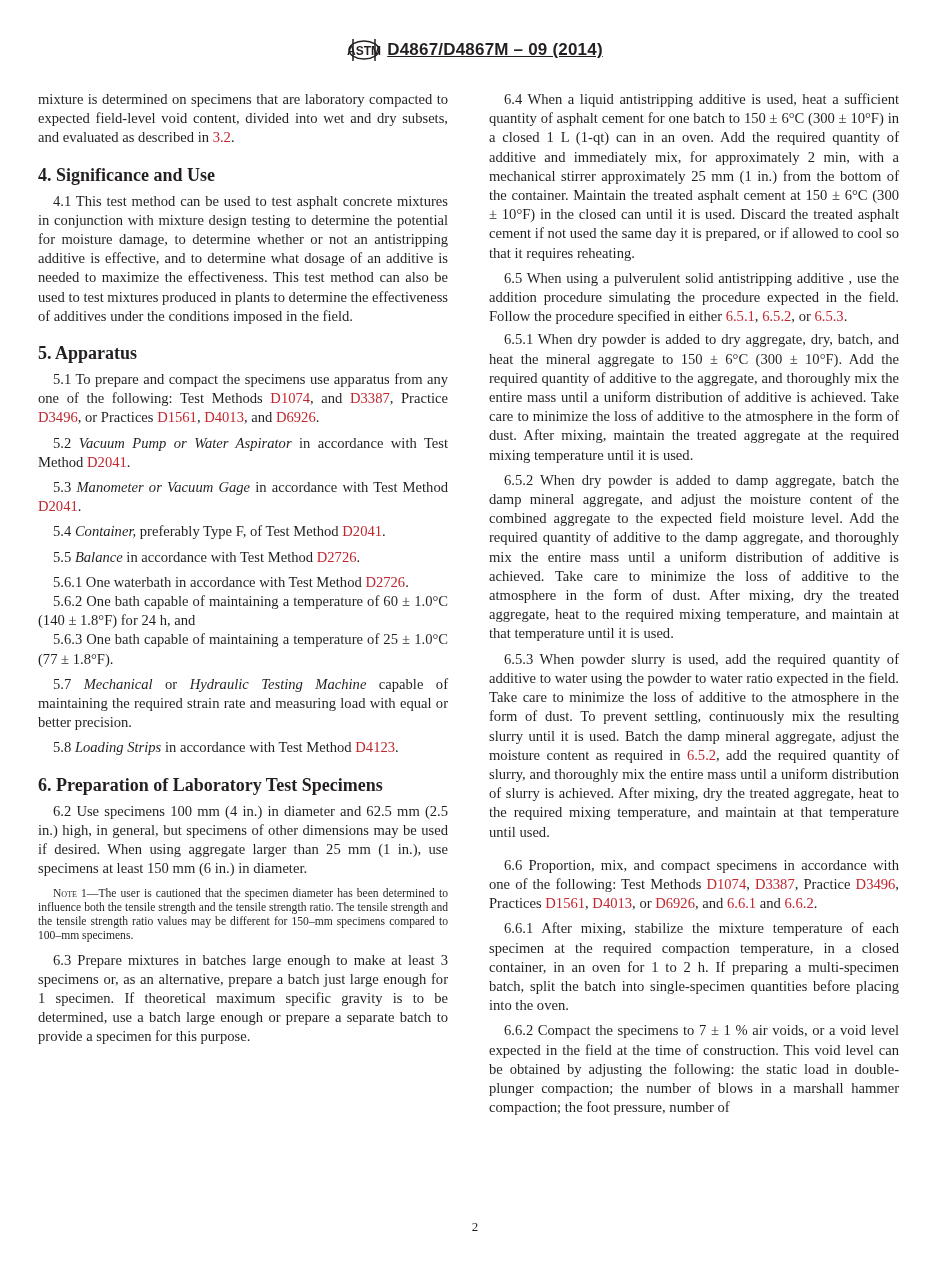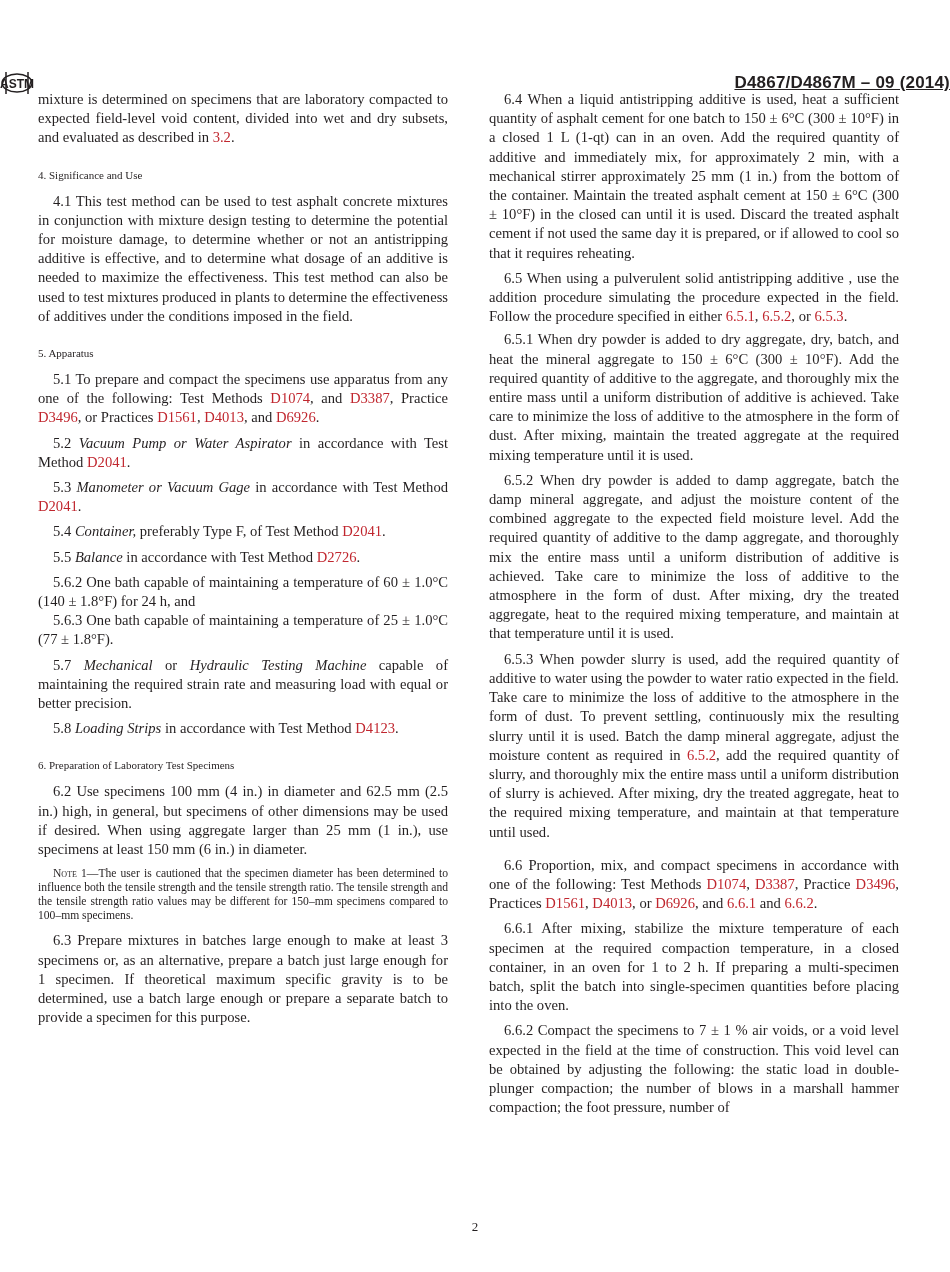--- a/index.html
+++ b/index.html
@@ -2,41 +2,41 @@
 <html><head>
   <meta charset="utf-8">
   <style>
     html, body { margin: 0; padding: 0; background: #ffffff; }
     body {
       width: 950px; height: 1272px; position: relative; overflow: hidden;
       font-family: "Liberation Serif", "DejaVu Serif", serif;
       color: #231f20;
     }
     .header {
-      position: absolute; top: 68px; left: 0; width: 950px;
-      display: flex; justify-content: space-between; align-items: center;
+      position: absolute; top: 35px; left: 0; width: 950px;
+      display: flex; justify-content: center; align-items: center;
     }
     .logo {
       width: 34px; height: 30px; margin-right: 6px; display: inline-block;
     }
     .doc-id {
       font-family: "Liberation Sans", "DejaVu Sans", sans-serif;
       font-weight: bold; font-size: 17px; letter-spacing: 0.2px; text-decoration: underline;
     }
     .col {
       position: absolute; top: 90px; width: 410px;
       font-size: 14.6px; line-height: 19.2px; text-align: justify;
     }
     .col-left { left: 38px; }
     .col-right { left: 489px; }
     p { margin: 0 0 6px 0; text-indent: 15px; }
     p.cont { text-indent: 0; }
     p.tight { margin-bottom: 0; }
     h2 {
-      font-size: 11px; font-weight: normal; margin: 18px 0 7px 0; line-height: 19px;
+      font-size: 18px; font-weight: bold; margin: 18px 0 7px 0; line-height: 19px;
     }
     .note {
       font-size: 11.6px; line-height: 14px; text-indent: 15px; margin: 8px 0 8px 0;
     }
     .sc { font-variant: small-caps; }
     a.ref { color: #c0262e; text-decoration: none; }
     i { font-style: italic; }
     .page-num {
       position: absolute; top: 1219px; left: 0; width: 950px; text-align: center;
       font-size: 13px;
@@ -74,20 +74,23 @@
   </p>
   <p>
     <span>5.3 </span><i>Manometer or Vacuum Gage</i><span> in accordance with Test Method </span><a class="ref">D2041</a><span>.</span>
   </p>
   <p>
     <span>5.4 </span><i>Container,</i><span> preferably Type F, of Test Method </span><a class="ref">D2041</a><span>.</span>
   </p>
   <p>
     <span>5.5 </span><i>Balance</i><span> in accordance with Test Method </span><a class="ref">D2726</a><span>.</span>
   </p>
+  <p class="tight">
+    <span>5.6.1 One waterbath in accordance with Test Method </span><a class="ref">D2726</a><span>.</span>
+  </p>
   <p class="tight">5.6.2 One bath capable of maintaining a temperature of 60 ± 1.0°C (140 ± 1.8°F) for 24 h, and</p>
   <p>5.6.3 One bath capable of maintaining a temperature of 25 ± 1.0°C (77 ± 1.8°F).</p>
   <p>
     <span>5.7 </span><i>Mechanical</i><span> or </span><i>Hydraulic Testing Machine</i><span> capable of maintaining the required strain rate and measuring load with equal or better precision.</span>
   </p>
   <p>
     <span>5.8 </span><i>Loading Strips</i><span> in accordance with Test Method </span><a class="ref">D4123</a><span>.</span>
   </p>
 
   <h2>6. Preparation of Laboratory Test Specimens</h2>

